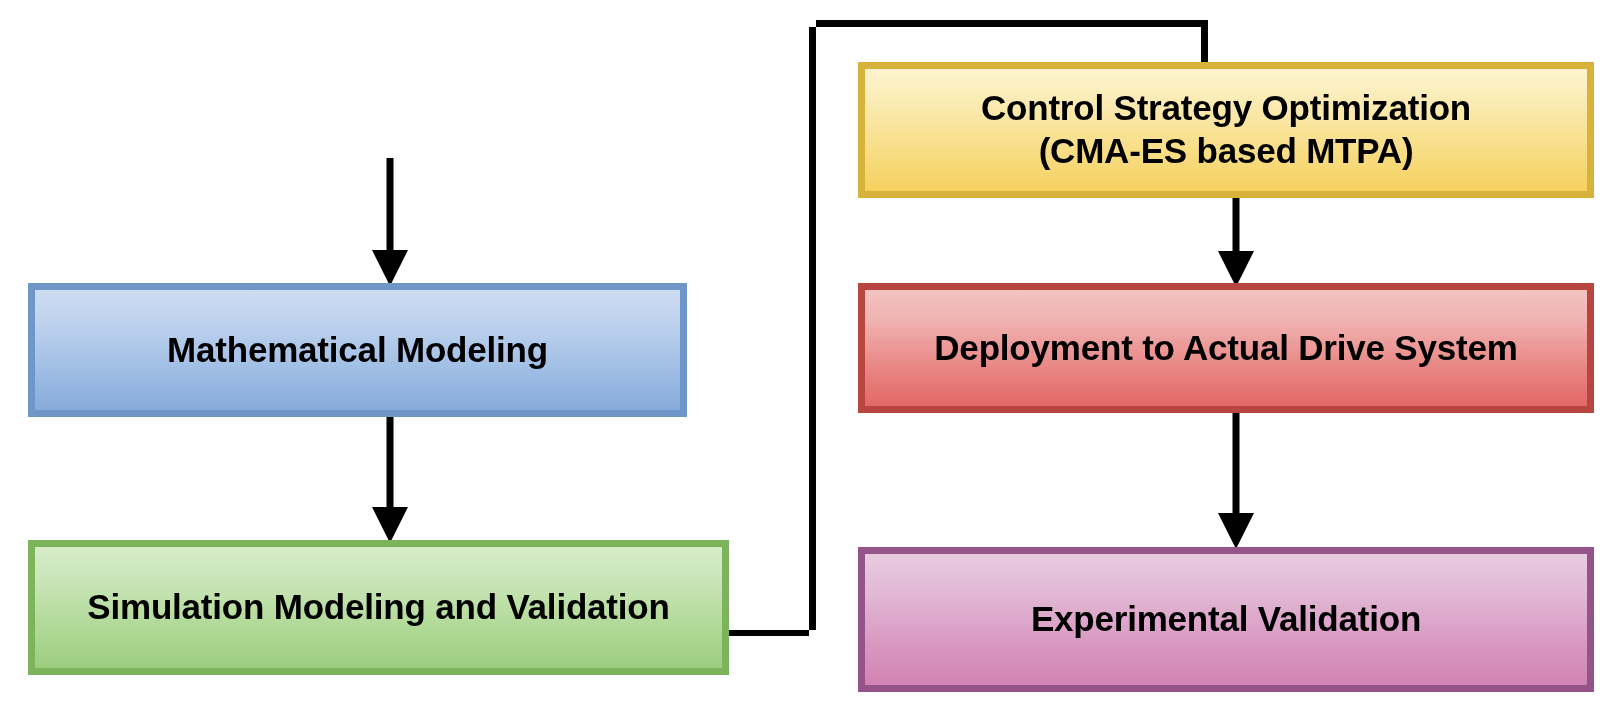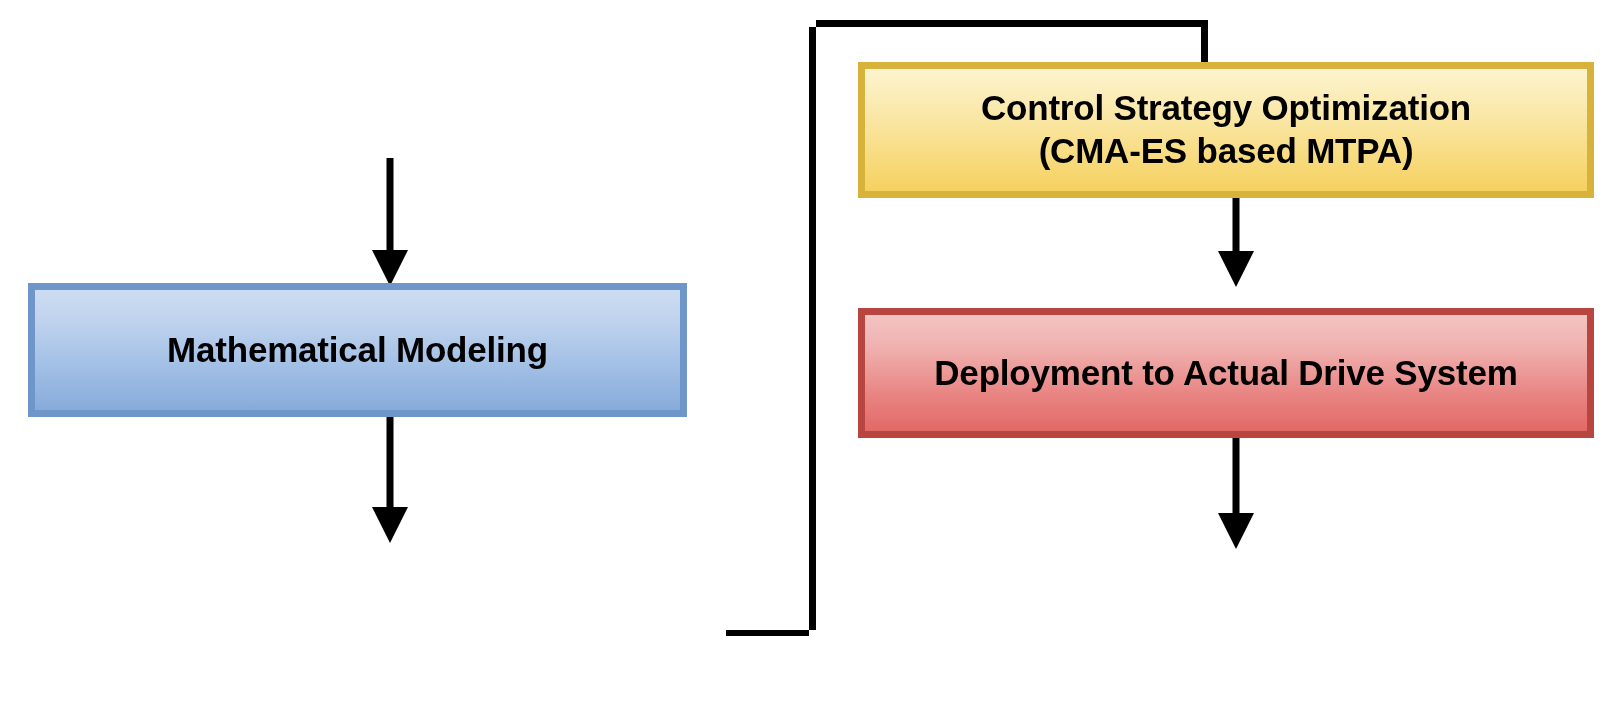--- a/index.html
+++ b/index.html
@@ -77,21 +77,20 @@
     font-size: 35px;
   }
 
   
   #node-deployment {
     left: 858px; top: 283px;
     width: 736px; height: 130px;
     border: 7px solid #b8453f;
     background: linear-gradient(to bottom, #f3c3c2 0%, #f0b4b2 25%, #e88381 70%, #e26966 100%);
     font-size: 35px;
-    margin-top: 25px;
   }
 
   
   #node-experimental-validation {
     left: 858px; top: 547px;
     width: 736px; height: 145px;
     border: 7px solid #94548a;
     background: linear-gradient(to bottom, #e8cbdf 0%, #e3bcd8 25%, #d897c0 70%, #d283b3 100%);
     font-size: 35px;
   }
@@ -139,24 +138,30 @@
     <svg width="60" height="141" viewBox="0 0 60 141">
       <path d="M26.5,0 L33.5,0 L33.5,103 L48,103 L30,139 L12,103 L26.5,103 Z" fill="#000000"></path>
     </svg>
   </div>
 
 
   <div class="node" id="node-math-modeling">
     <span class="label">Mathematical Modeling</span>
   </div>
 
+  <div class="node" id="node-simulation">
+    <span class="label">Simulation Modeling and Validation</span>
+  </div>
 
   <div class="node" id="node-control-optimization">
     <span class="label">Control Strategy Optimization
 (CMA-ES based MTPA)</span>
   </div>
 
   <div class="node" id="node-deployment">
     <span class="label">Deployment to Actual Drive System</span>
   </div>
 
+  <div class="node" id="node-experimental-validation">
+    <span class="label">Experimental Validation</span>
+  </div>
 
 </div>
 
 </body></html>

